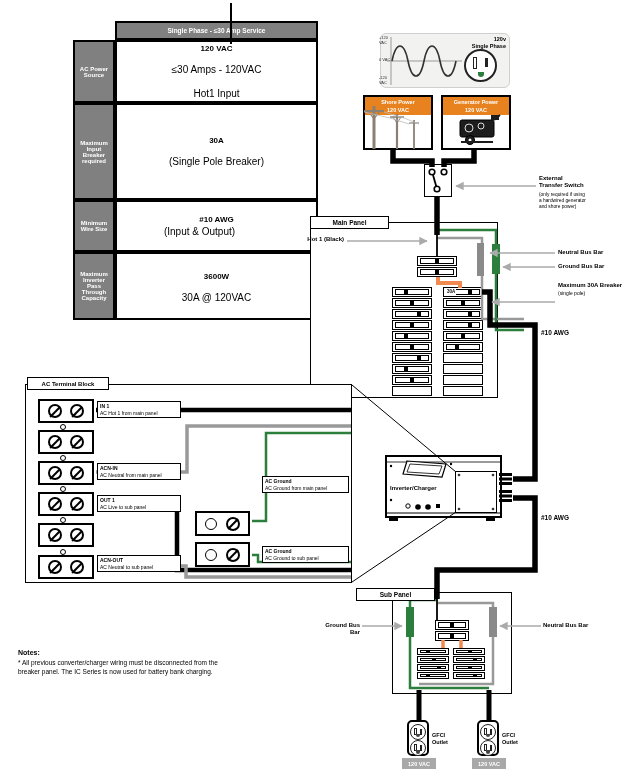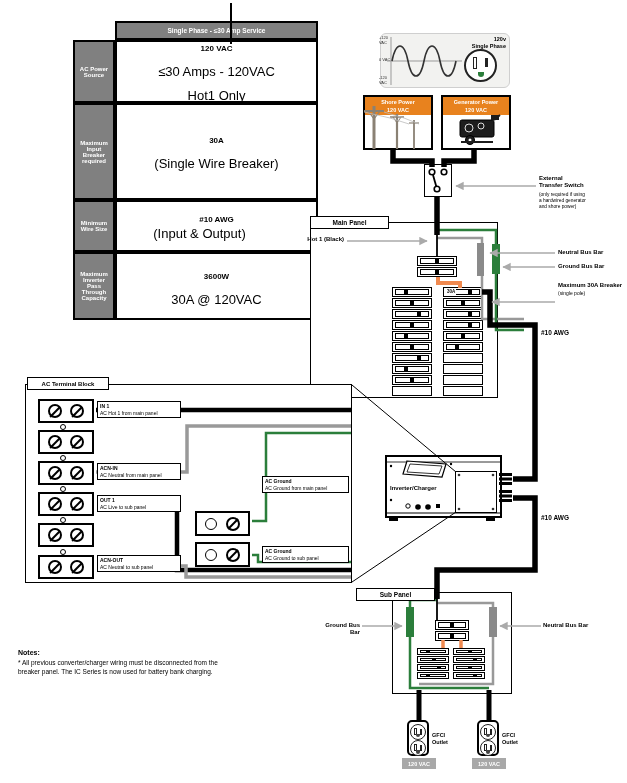--- a/index.html
+++ b/index.html
@@ -7,21 +7,21 @@
   .lbl{position:absolute;z-index:5;line-height:1.2}
   .b{font-weight:bold}
   .pre{white-space:pre-line}
   .box{position:absolute;background:#fff;border:1.5px solid #000;box-sizing:border-box;z-index:1}
   .tab{position:absolute;background:#fff;border:1.5px solid #000;font-weight:bold;font-size:6.5px;display:flex;align-items:center;justify-content:center;z-index:6;box-sizing:border-box}
   #wires{position:absolute;left:0;top:0;z-index:4;pointer-events:none}
   .wlabel{position:absolute;background:#fff;border:1px solid #000;font-size:5px;line-height:1.3;padding:1px 2px;z-index:5;box-sizing:border-box}
   .wlabel .n{font-weight:bold;display:block}
   .cell{position:absolute;border:2px solid #000;box-sizing:border-box;background:#fff;z-index:1}
   .gcell{background:#808080;color:#fff;font-weight:bold;display:flex;align-items:center;justify-content:center;text-align:center;padding:2px}
-  .vline{position:absolute;width:203px;text-align:center;font-size:13px;z-index:2}
+  .vline{position:absolute;width:203px;text-align:center;font-size:10px;z-index:2}
   .bcol{position:absolute;display:flex;flex-direction:column;gap:1px;z-index:2}
   .brk{height:8px;border:1px solid #000;background:#fff;position:relative}
   .brk::before{content:"";position:absolute;left:2px;right:2px;top:1px;bottom:1px;border:1px solid #000}
   .brk::after{content:"";position:absolute;left:45%;top:1px;bottom:1px;width:4px;background:#000}
   .brk.t0::after{left:28%}
   .brk.t2::after{left:62%}
   .slot{height:8px;border:1px solid #000;background:#fff}
   .sbrk .brk,.sbrk .slot{height:5px}
   .b30{position:absolute;left:2px;top:0;font-size:4.5px;font-weight:bold;line-height:8px;z-index:1;background:#fff;padding:0 1px}
   .bar{position:absolute;z-index:2}
@@ -50,26 +50,26 @@
 <body>
 
 <div id="stage">
 
   <div class="cell gcell" style="left:115px;top:21px;width:203px;height:19px;font-size:6.5px">Single Phase - ≤30 Amp Service</div>
 
   <div class="cell gcell" style="left:73px;top:40px;width:42px;height:63px;font-size:6px">AC Power Source</div>
   <div class="cell" style="left:115px;top:40px;width:203px;height:63px"></div>
   <div class="vline b" style="left:115px;top:44px;font-size:8px">120 VAC</div>
   <div class="vline" style="left:115px;top:64px">≤30 Amps - 120VAC</div>
-  <div class="vline" style="left:115px;top:88px">Hot1 Only</div>
+  <div class="vline" style="left:115px;top:88px">Hot1 Input</div>
 
   <div class="cell gcell" style="left:73px;top:103px;width:42px;height:97px;font-size:6px">Maximum Input Breaker required</div>
   <div class="cell" style="left:115px;top:103px;width:203px;height:97px"></div>
   <div class="vline b" style="left:115px;top:136px;font-size:8px">30A</div>
-  <div class="vline" style="left:115px;top:156px">(Single Wire Breaker)</div>
+  <div class="vline" style="left:115px;top:156px">(Single Pole Breaker)</div>
 
   <div class="cell gcell" style="left:73px;top:200px;width:42px;height:52px;font-size:6px">Minimum Wire Size</div>
   <div class="cell" style="left:115px;top:200px;width:203px;height:52px"></div>
   <div class="vline b" style="left:115px;top:215px;font-size:8px">#10 AWG</div>
   <div class="vline" style="left:98px;top:226px">(Input &amp; Output)</div>
 
   <div class="cell gcell" style="left:73px;top:252px;width:42px;height:68px;font-size:6px">Maximum Inverter Pass Through Capacity</div>
   <div class="cell" style="left:115px;top:252px;width:203px;height:68px"></div>
   <div class="vline b" style="left:115px;top:272px;font-size:8px">3600W</div>
   <div class="vline" style="left:115px;top:292px">30A @ 120VAC</div>

